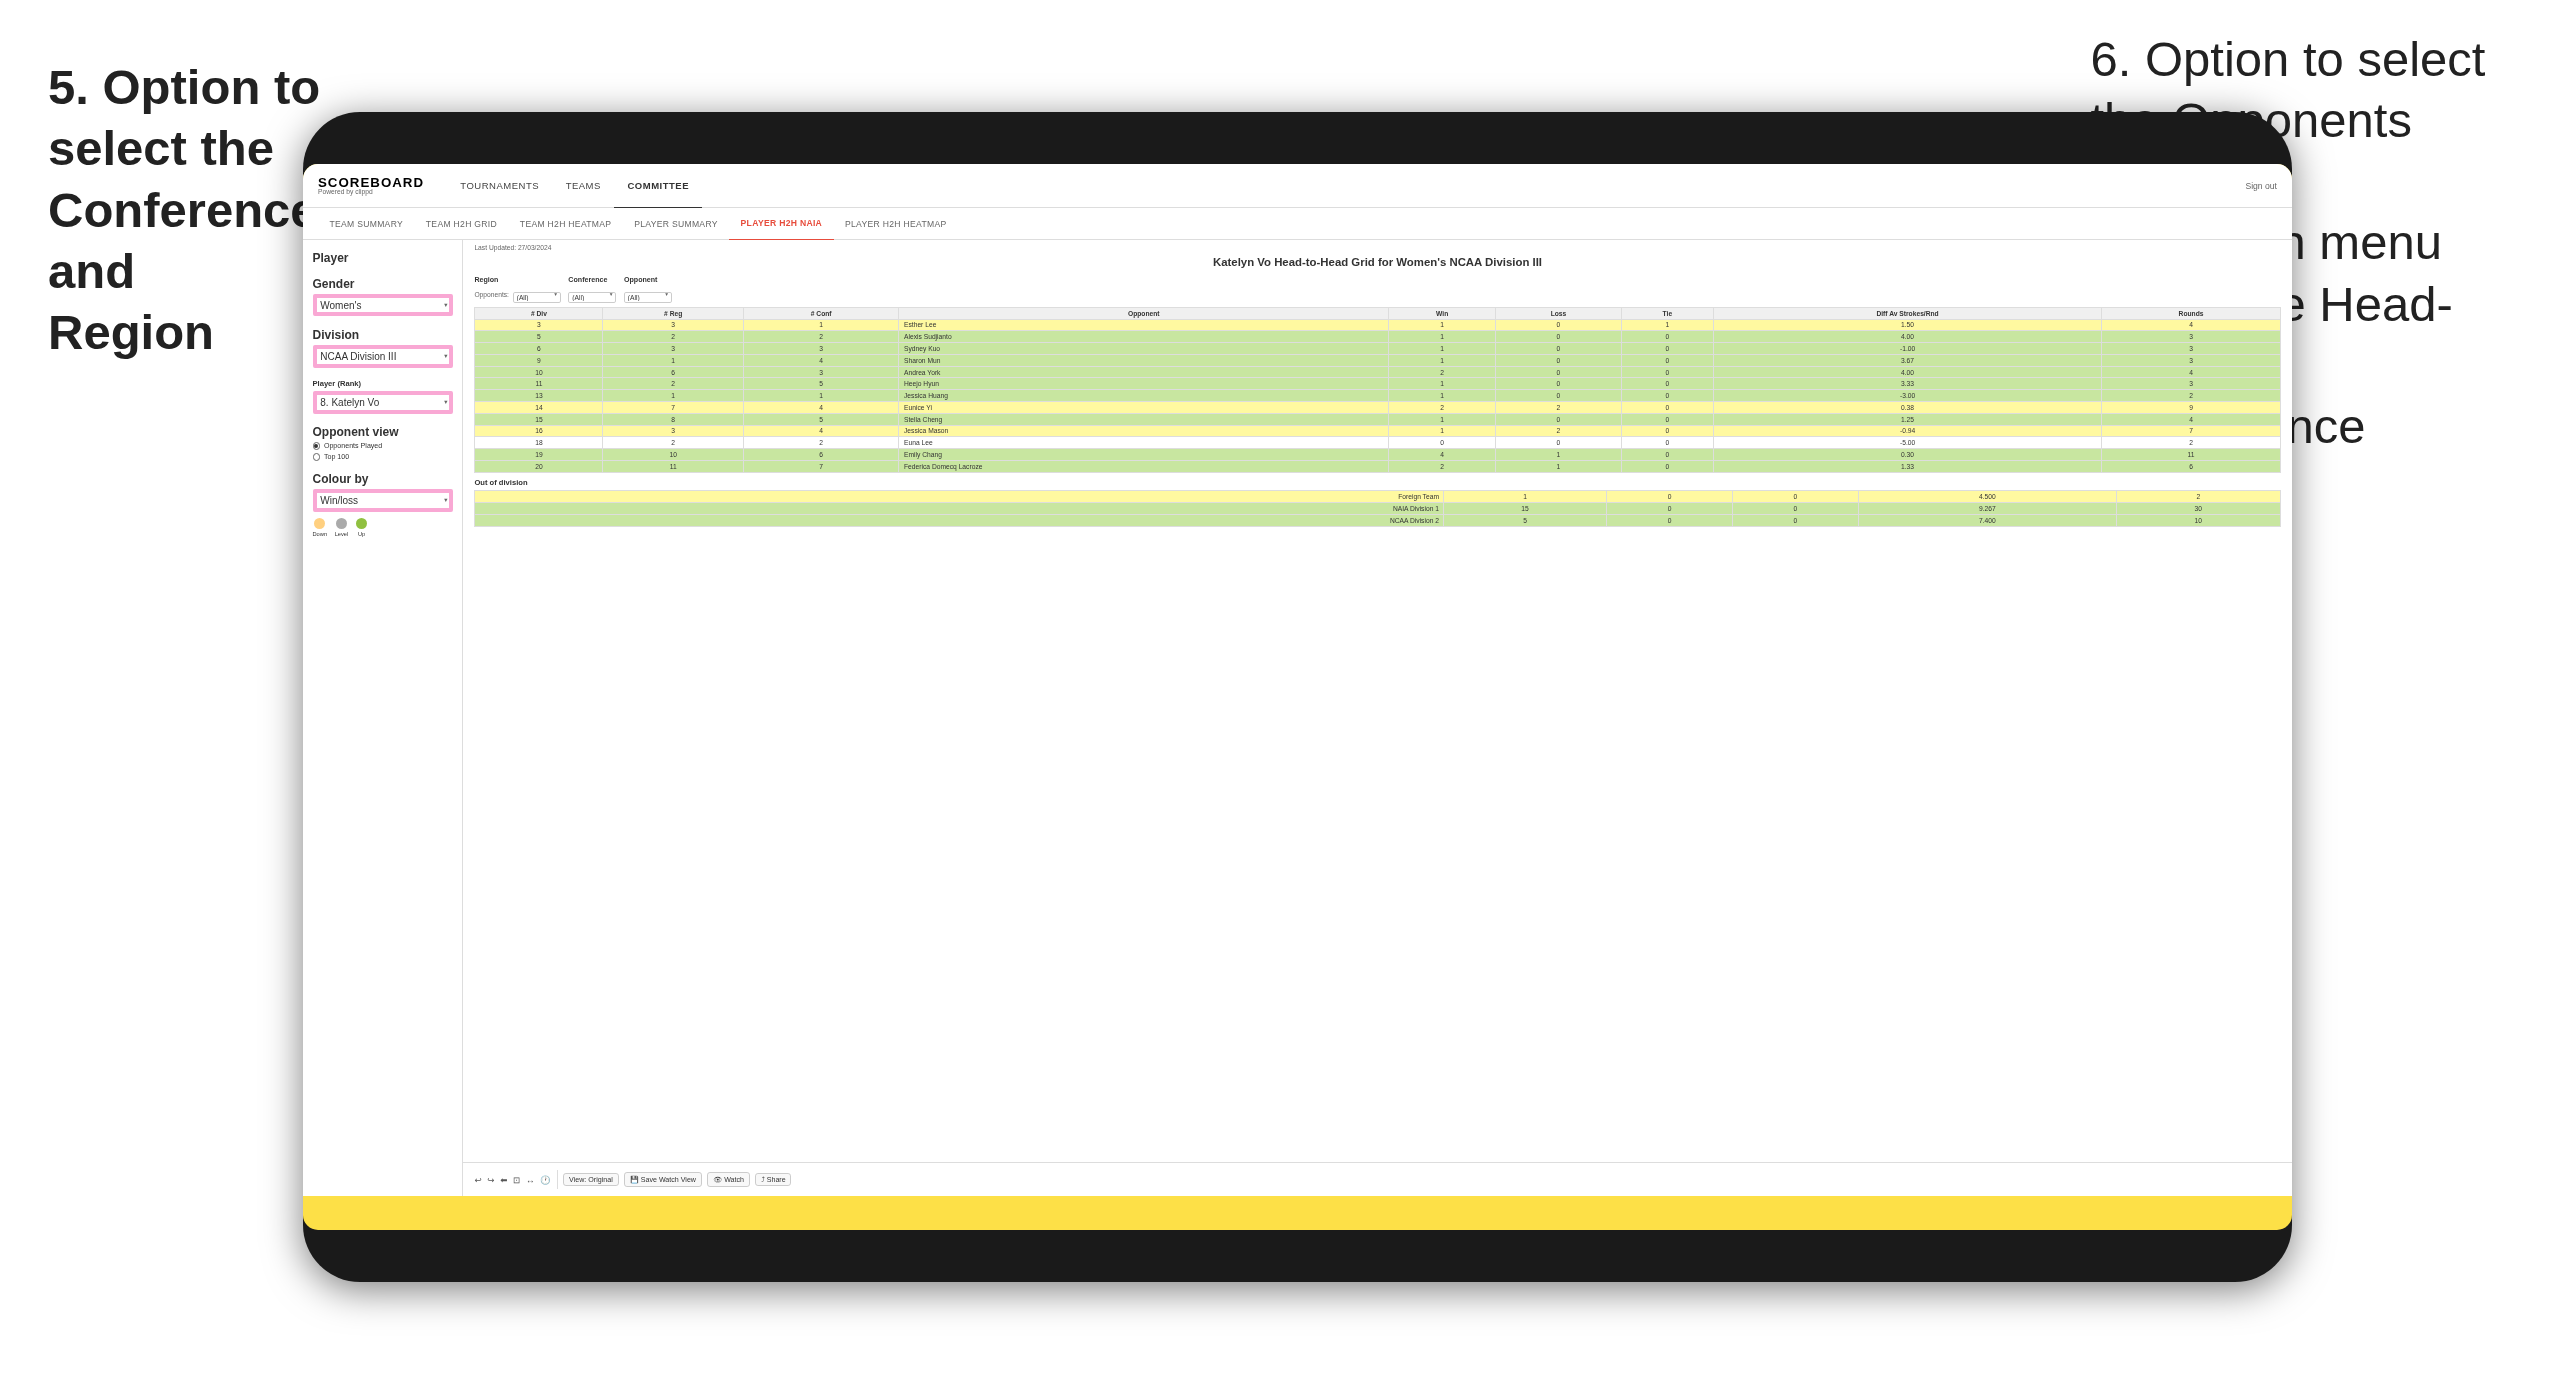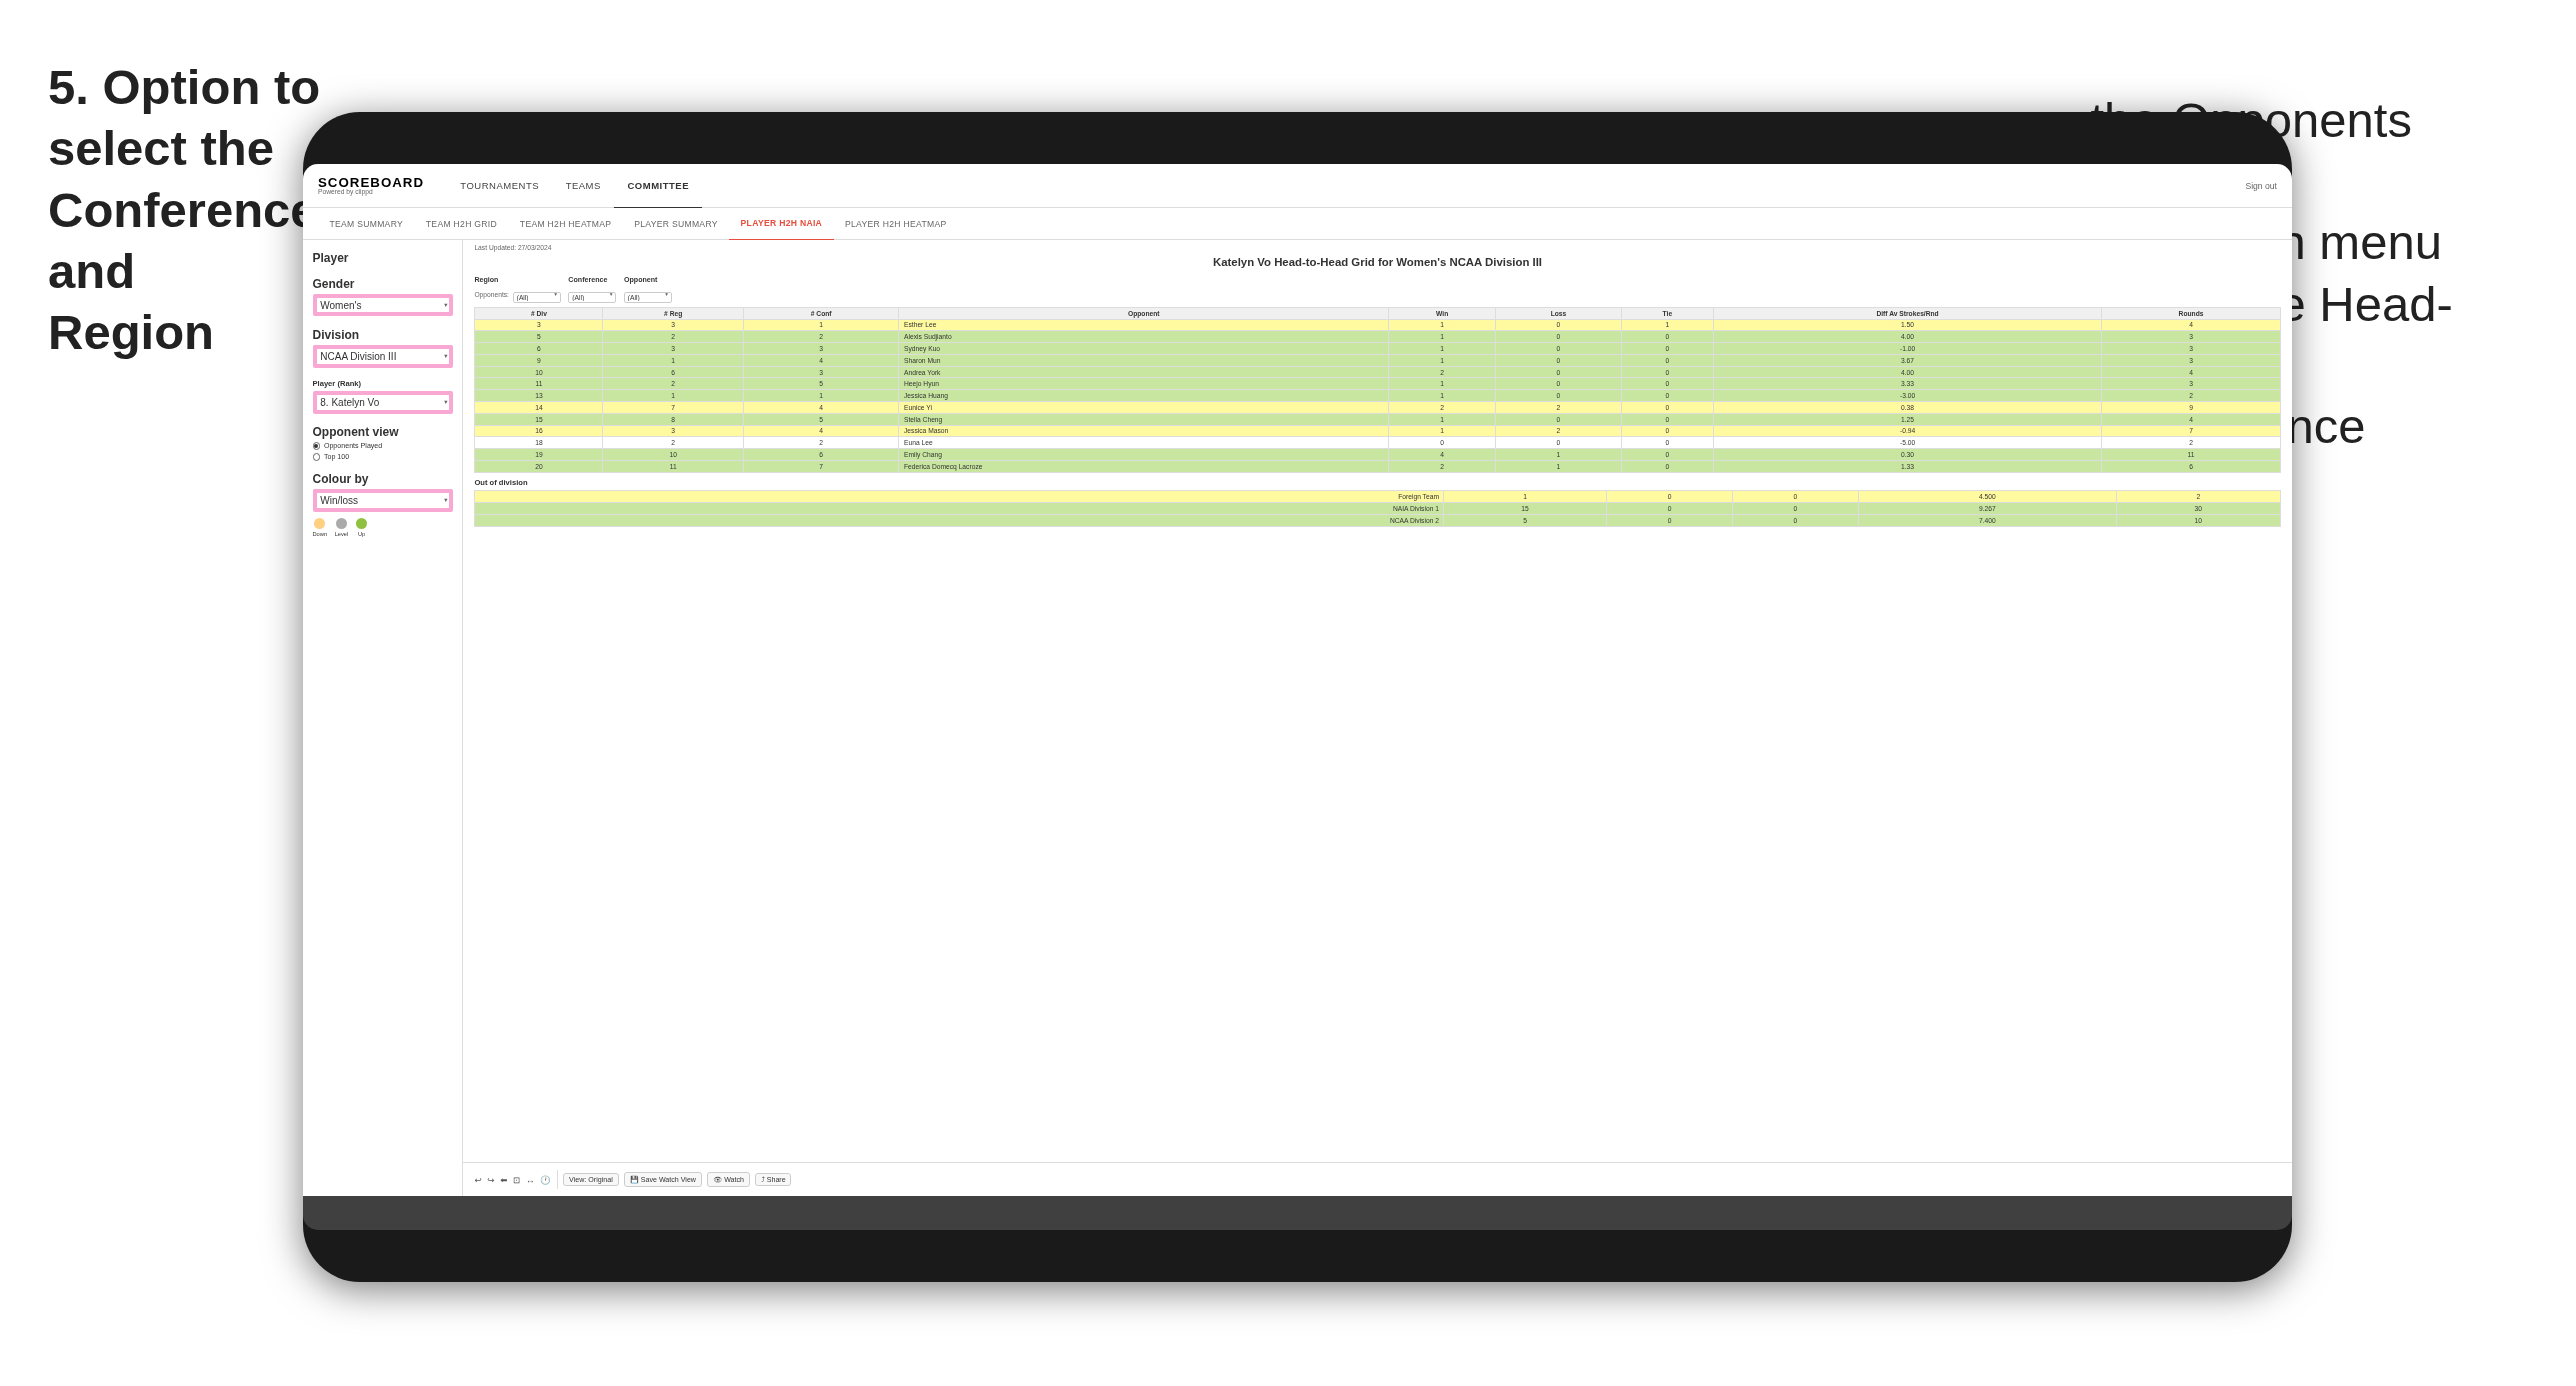--- a/index.html
+++ b/index.html
@@ -47,21 +47,21 @@
       border-radius: 57px;
       box-shadow: 0 7.6px 38px rgba(0,0,0,0.5);
       display: flex;
       align-items: center;
       justify-content: center;
     }
 
     .tablet-screen {
       width: 2185px;
       height: 1066px;
-      background: #404040;
+      background: #fde047;
       border-radius: 15px;
       overflow: hidden;
       position: relative;
     }
 
     
     .app-header {
       background: #fff;
       height: 44px;
       display: flex;
@@ -479,21 +479,21 @@
 <body>
 
 <div class="annotation-left">
   <span>5. Option to</span><br>
   <span>select the</span><br>
   <span>Conference and</span><br>
   <span>Region</span>
 </div>
 
 <div class="annotation-right">
-  <br>
+  <span>6. Option to select</span><br>
   <span>the Opponents</span><br>
   <span>from the</span><br>
   <span>dropdown menu</span><br>
   <span>to see the Head-</span><br>
   <span>to-Head</span><br>
   <span>performance</span>
 </div>
 
 <svg class="arrow-svg" style="position:absolute;left:343px;top:276px;width:495px;height:209px;" viewBox="0 0 520 220">
   <defs>

